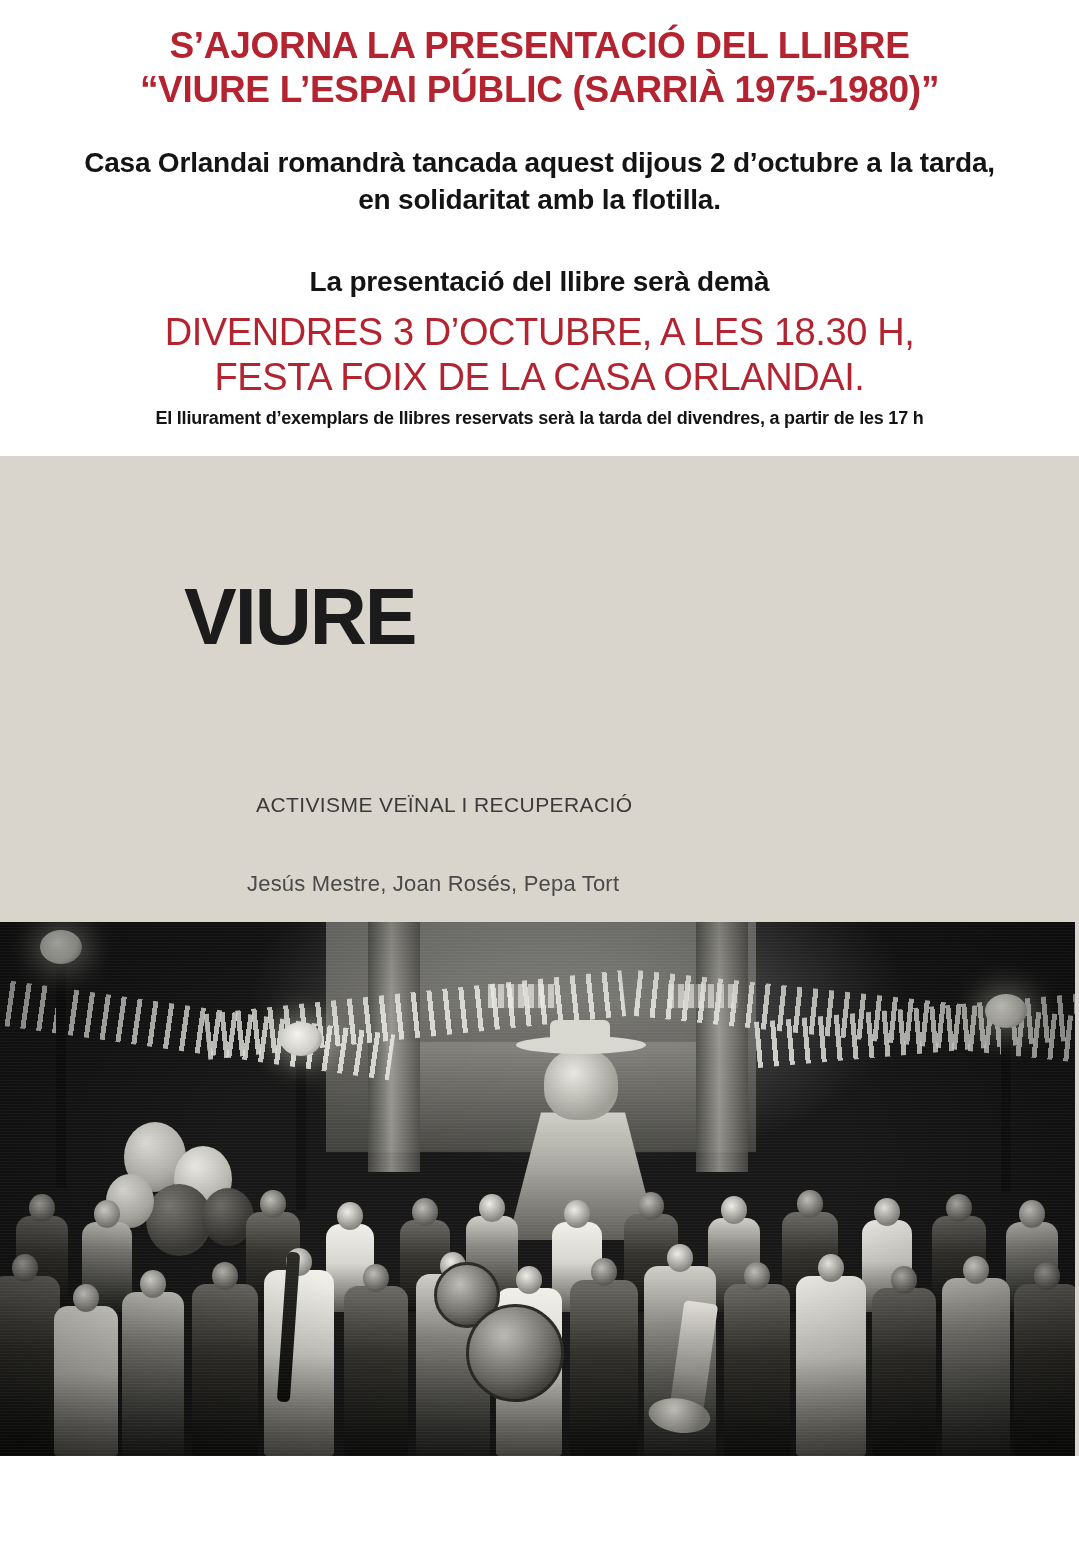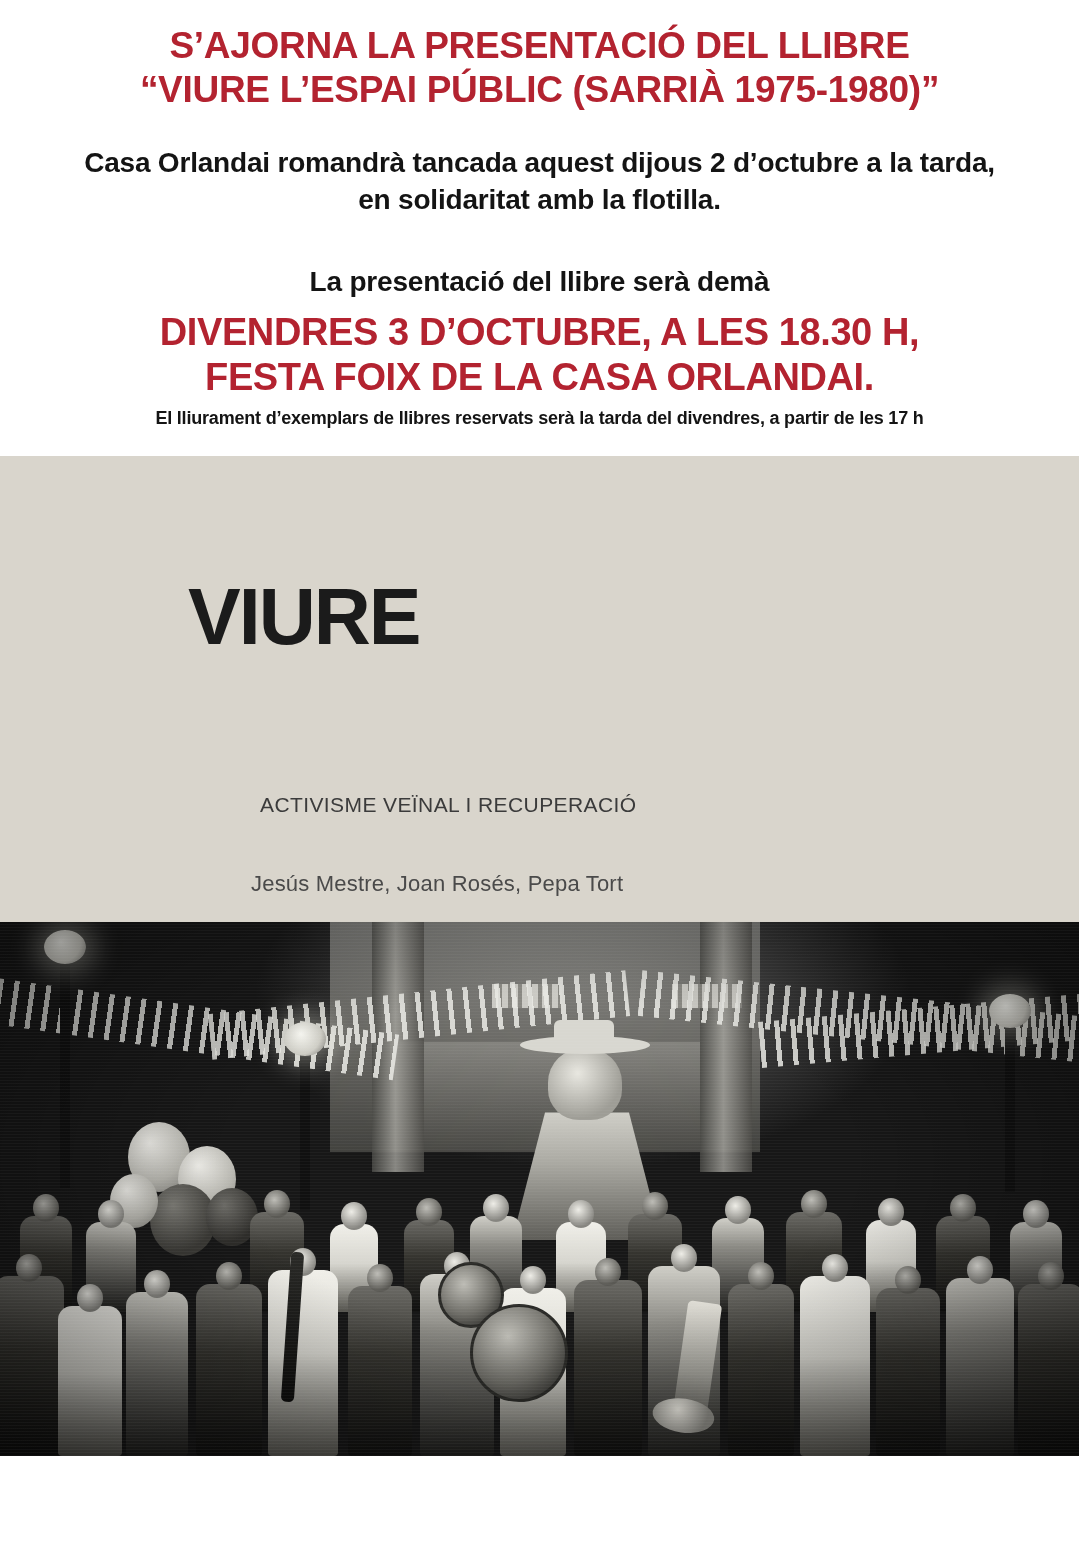--- a/index.html
+++ b/index.html
@@ -15,20 +15,21 @@
     color: #1a1a1a;
   }
 
   .poster {
     width: 1079px;
     height: 1566px;
     position: relative;
     background: #ffffff;
     display: flex;
     flex-direction: column;
+    align-items: center;
   }
 
   
   .announce {
     padding: 24px 30px 0 30px;
     text-align: center;
   }
 
   .headline {
     color: #b32330;
@@ -52,21 +53,21 @@
     letter-spacing: -0.2px;
   }
 
   .para-black.second {
     margin-top: 46px;
     font-size: 28px;
   }
 
   .red-block {
     color: #b32330;
-    font-weight: bold;
+    font-weight: normal;
     font-size: 38px;
     line-height: 1.16;
     letter-spacing: -0.4px;
     margin: 10px auto 0 auto;
     max-width: 980px;
   }
   .red-block .rline {
     display: block;
   }
 

